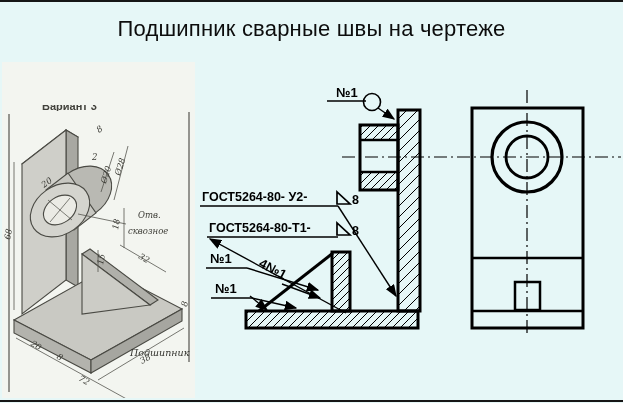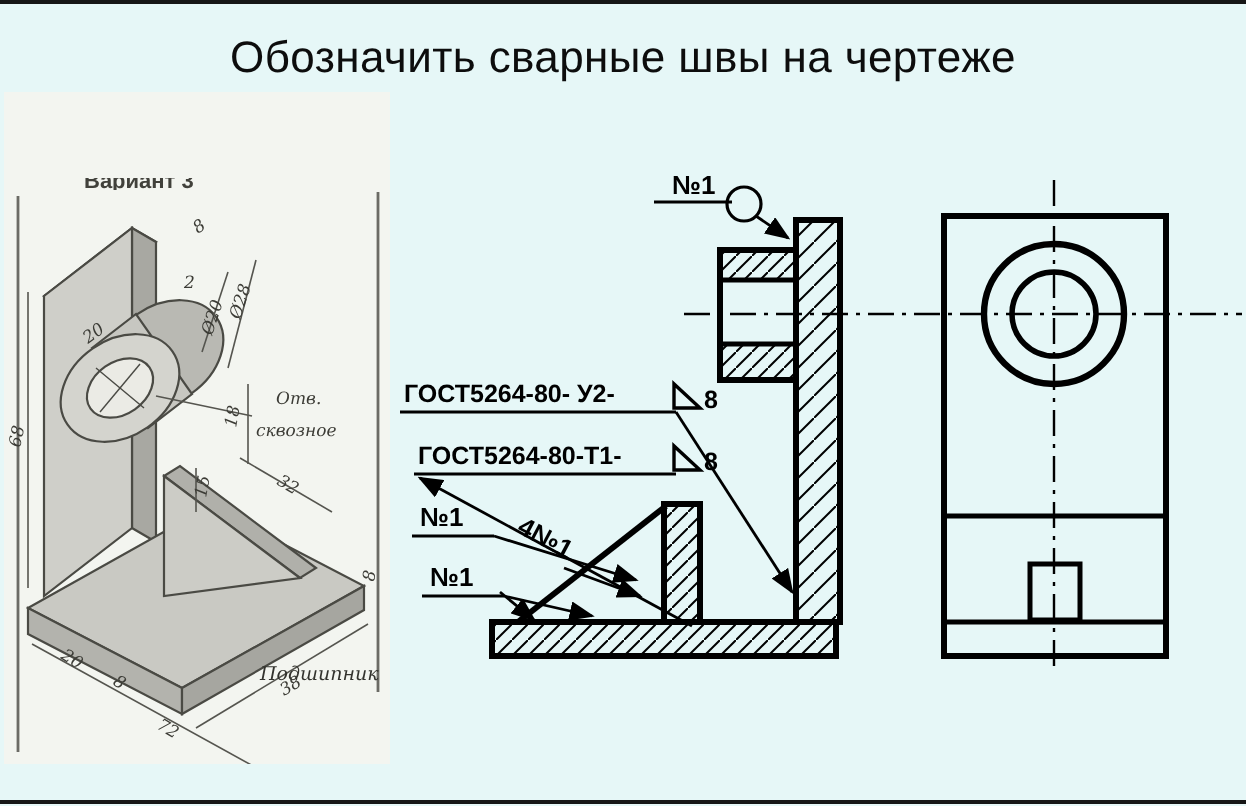--- a/index.html
+++ b/index.html
@@ -13,41 +13,41 @@
   .edge{position:absolute;left:0;width:623px;height:2px;background:#161616;}
   .edge.top{top:0;}
   .edge.bottom{top:400px;}
   .title{
     position:absolute;top:16px;left:0;width:623px;
     text-align:center;
     font-size:22px;color:#0d0d0d;font-weight:500;
     letter-spacing:0.2px;
   }
   .inset{
-    position:absolute;left:2px;top:46px;width:193px;height:336px;
+    position:absolute;left:2px;top:62px;width:193px;height:336px;
     background:#f3f5f0;
   }
   .inset svg{display:block;}
   .main-svg{position:absolute;left:0;top:0;}
   text{user-select:none;}
   .callout{font-family:"Liberation Sans",sans-serif;font-size:12.5px;font-weight:700;fill:#000;}
   .flagtxt{font-family:"Liberation Sans",sans-serif;font-size:13px;font-weight:700;fill:#000;}
   .sketchdim{font-family:"DejaVu Serif",serif;font-style:italic;font-size:8.5px;fill:#3c3c36;}
   .sketchcap{font-family:"DejaVu Serif",serif;font-style:italic;font-size:9.5px;fill:#33332e;}
   .variant{font-family:"Liberation Sans",sans-serif;font-size:11px;font-weight:700;fill:#41413b;}
 </style>
 </head>
 <body>
 
 <div class="page">
 
   <div class="edge top"></div>
   <div class="edge bottom"></div>
 
-  <div class="title">Обозначить сварные швы на чертеже</div>
+  <div class="title">Подшипник сварные швы на чертеже</div>
 
   <div class="inset">
     <svg width="193" height="336" viewBox="0 0 193 336">
       <defs>
         <clipPath id="vclip">
             <rect x="28" y="43" width="100" height="6"></rect>
           </clipPath>
       </defs>
 
       <line x1="7" y1="52" x2="7" y2="330" stroke="#6b6b65" stroke-width="1.4"></line>

